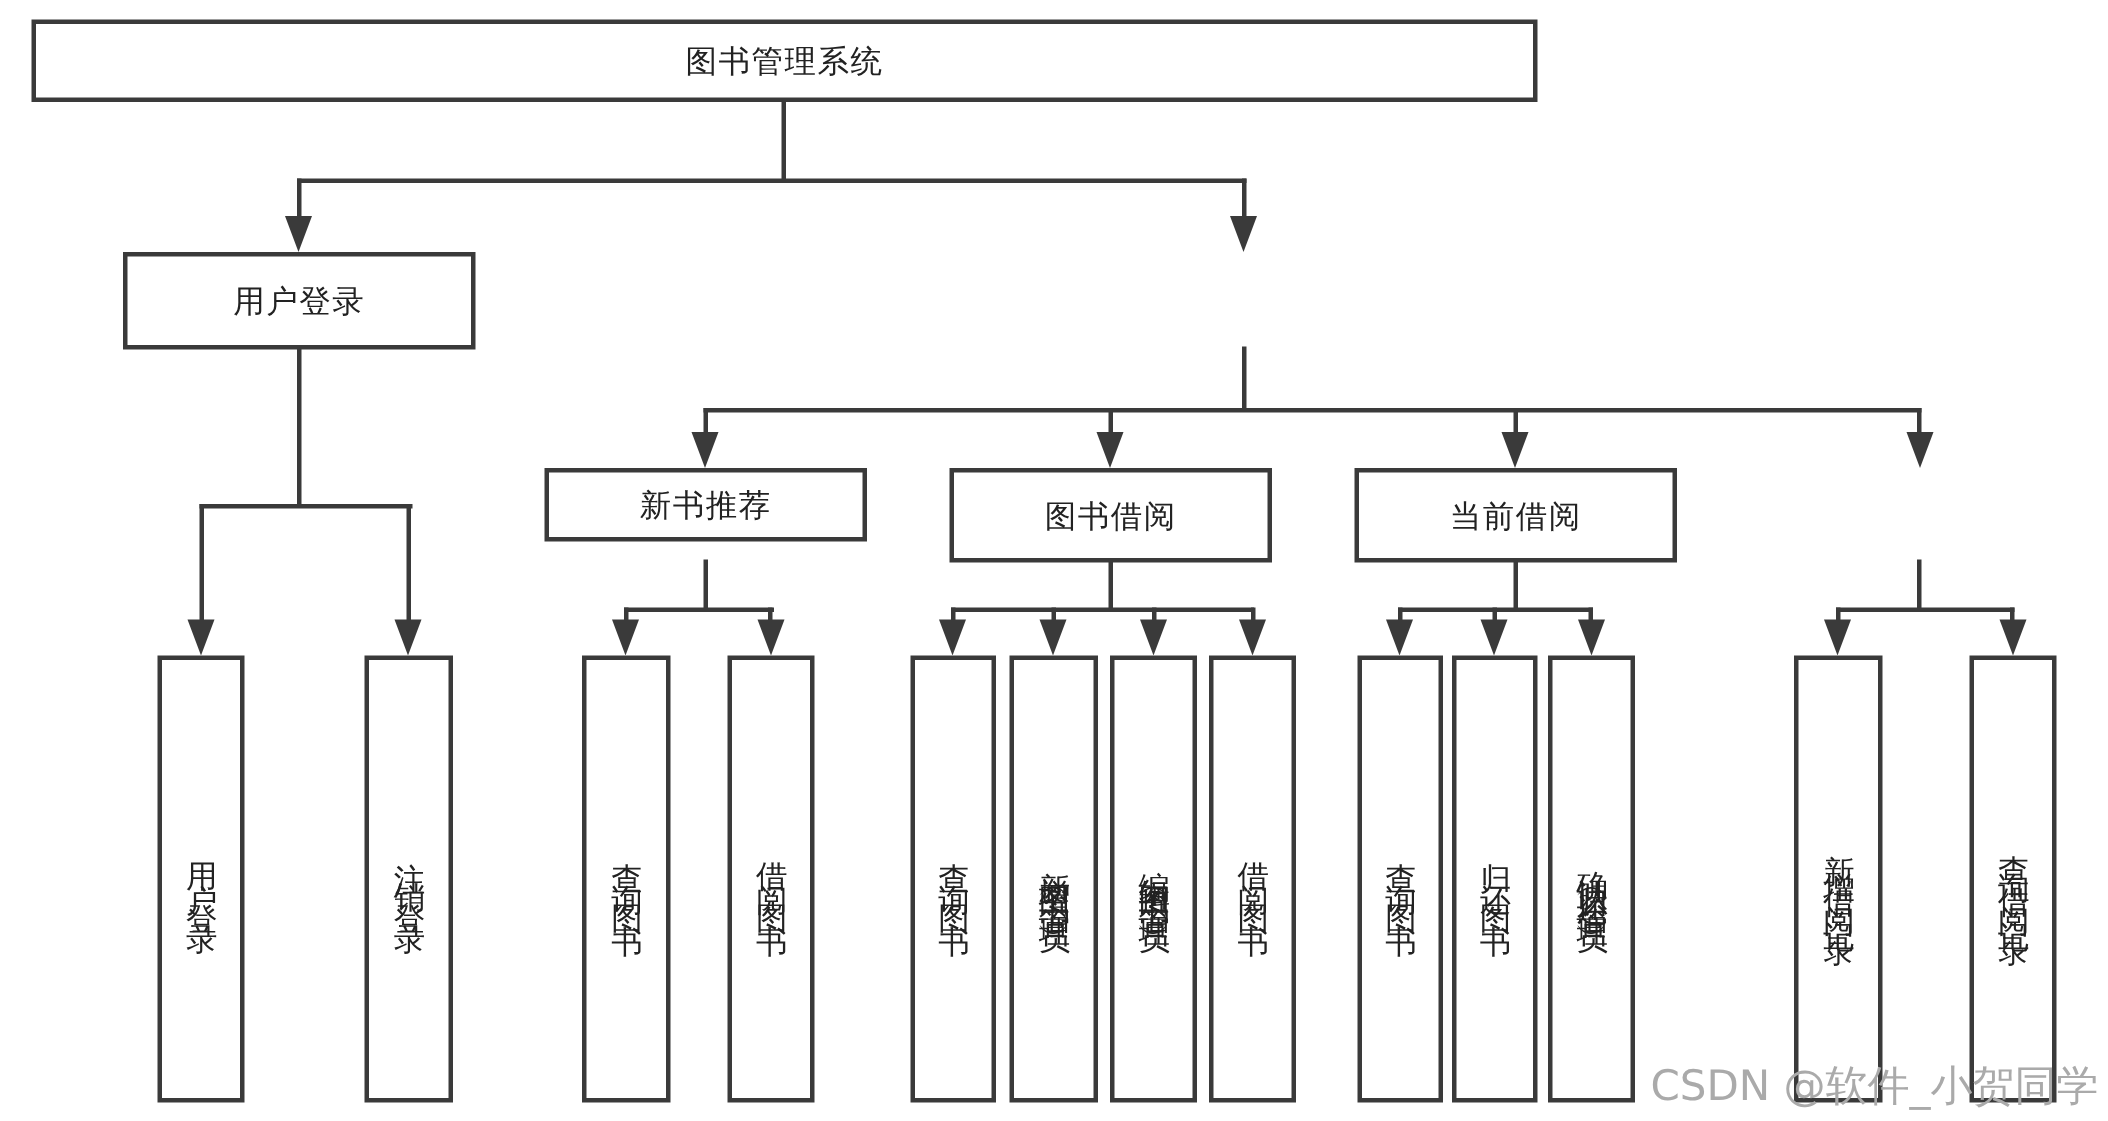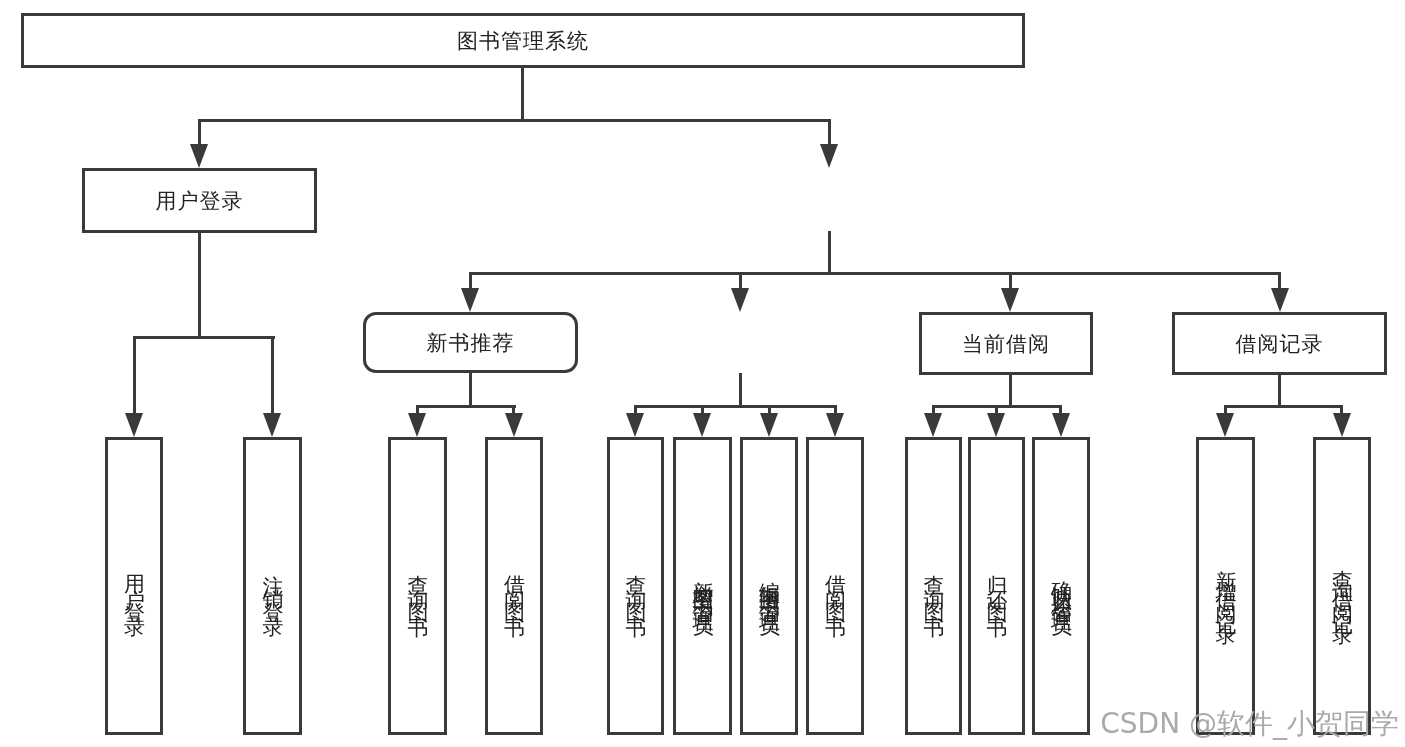--- a/index.html
+++ b/index.html
@@ -113,28 +113,28 @@
   <div class="cline" style="left:469px; top:272px; width:812px; height:3px;"></div>
   <div class="cline" style="left:469px; top:272px; width:3px; height:18px;"></div>
   <div class="arrow" style="left:461px; top:288px;"></div>
   <div class="cline" style="left:739px; top:272px; width:3px; height:18px;"></div>
   <div class="arrow" style="left:731px; top:288px;"></div>
   <div class="cline" style="left:1009px; top:272px; width:3px; height:18px;"></div>
   <div class="arrow" style="left:1001px; top:288px;"></div>
   <div class="cline" style="left:1278px; top:272px; width:3px; height:18px;"></div>
   <div class="arrow" style="left:1271px; top:288px;"></div>
 
-  <div class="hbox" style="left:363px; top:312px; width:215px; height:61px;border-radius:13px;">
+  <div class="hbox" style="left:363px; top:312px; width:215px; height:49px;">
     <span>新书推荐</span>
   </div>
-  <div class="hbox" style="left:903px; top:312px; width:174px; height:63px;margin-left:16px;">
+  <div class="hbox" style="left:633px; top:312px; width:215px; height:63px;">
+    <span>图书借阅</span>
+  </div>
+  <div class="hbox" style="left:903px; top:312px; width:215px; height:63px;">
     <span>当前借阅</span>
-  </div>
-  <div class="hbox" style="left:1172px; top:312px; width:215px; height:63px;">
-    <span>借阅记录</span>
   </div>
 
   <div class="cline" style="left:469px; top:373px; width:3px; height:35px;"></div>
   <div class="cline" style="left:416px; top:405px; width:100px; height:3px;"></div>
   <div class="cline" style="left:416px; top:405px; width:3px; height:12px;"></div>
   <div class="arrow" style="left:408px; top:413px;"></div>
   <div class="cline" style="left:512px; top:405px; width:3px; height:12px;"></div>
   <div class="arrow" style="left:505px; top:413px;"></div>
 
   <div class="cline" style="left:739px; top:373px; width:3px; height:35px;"></div>

